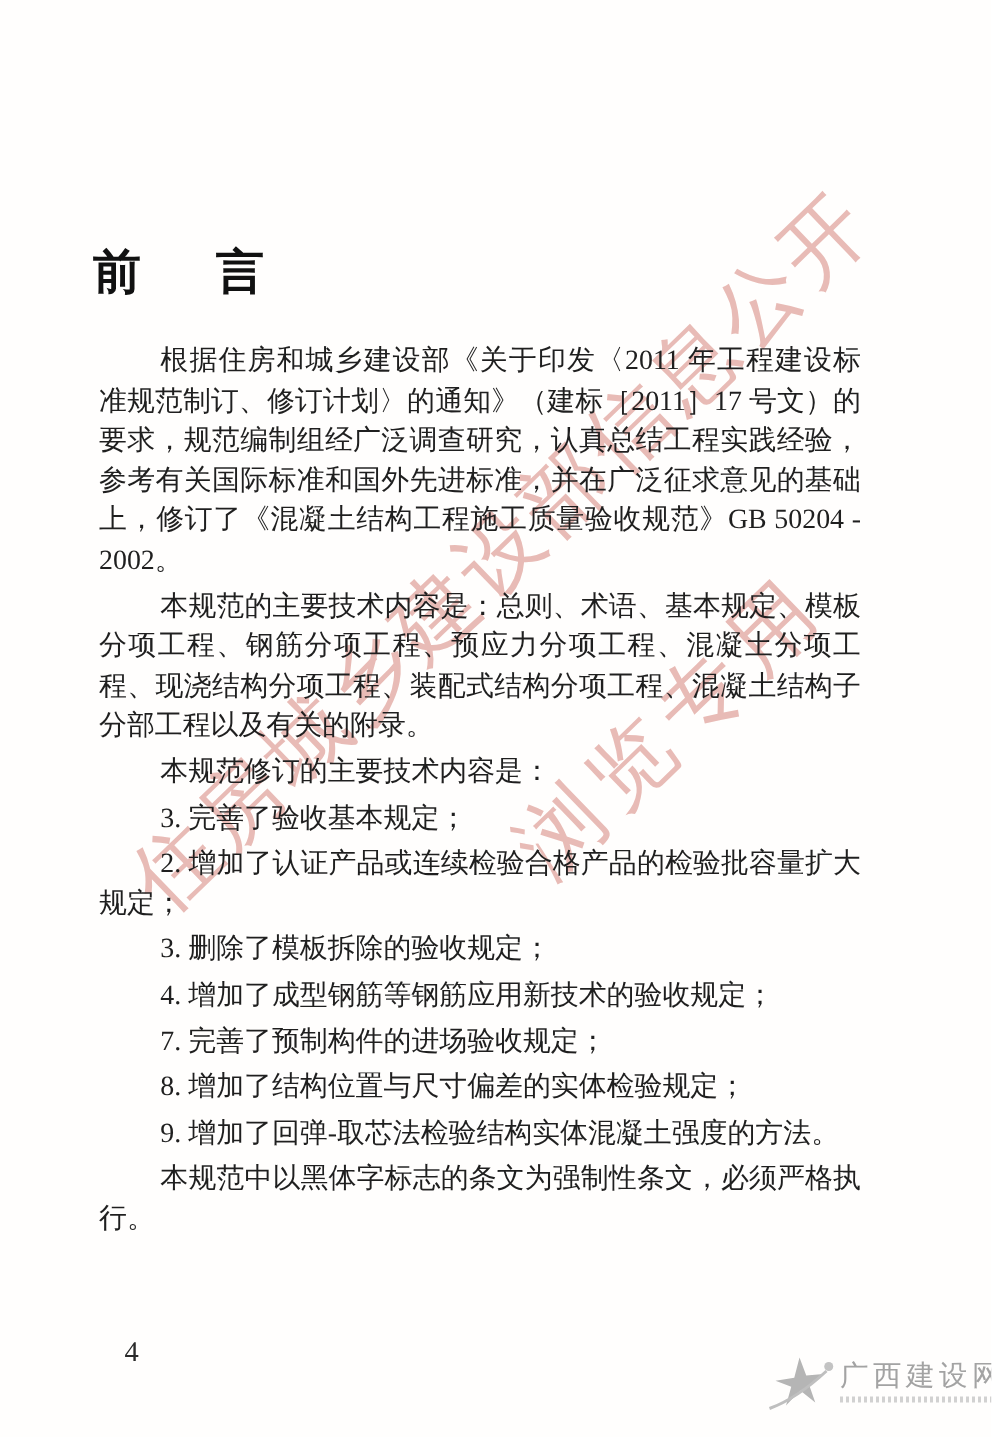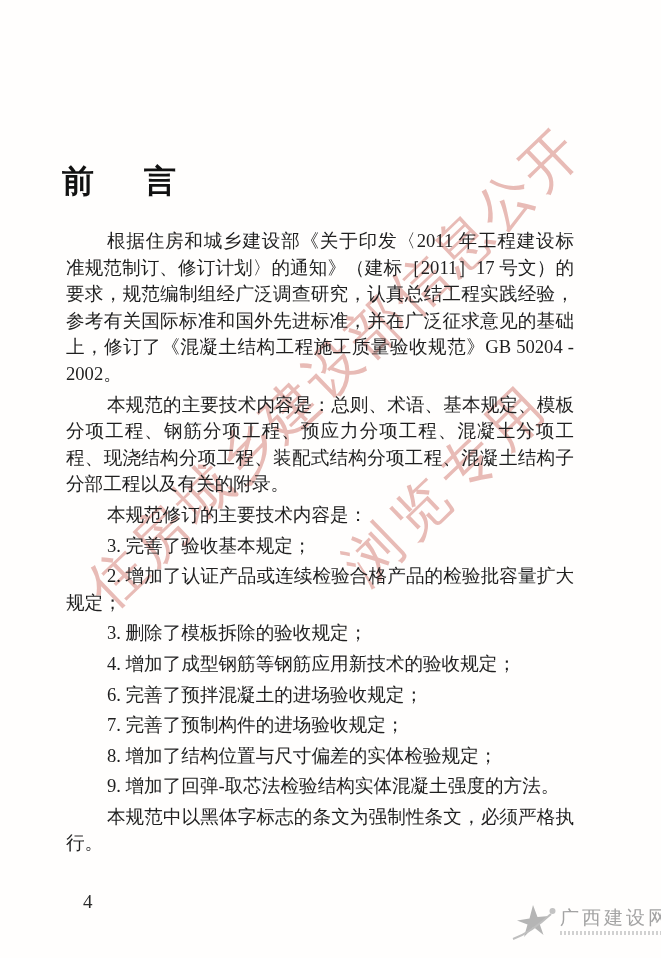--- a/index.html
+++ b/index.html
@@ -103,21 +103,20 @@
   <div class="content">
     <h1 class="title">前　言</h1>
     <div class="body">
         <p>根据住房和城乡建设部《关于印发〈2011 年工程建设标准规范制订、修订计划〉的通知》（建标［2011］17 号文）的要求，规范编制组经广泛调查研究，认真总结工程实践经验，参考有关国际标准和国外先进标准，并在广泛征求意见的基础上，修订了《混凝土结构工程施工质量验收规范》GB 50204 - 2002。</p>
         <p>本规范的主要技术内容是：总则、术语、基本规定、模板分项工程、钢筋分项工程、预应力分项工程、混凝土分项工程、现浇结构分项工程、装配式结构分项工程、混凝土结构子分部工程以及有关的附录。</p>
         <p>本规范修订的主要技术内容是：</p>
         <p>3. 完善了验收基本规定；</p>
         <p>2. 增加了认证产品或连续检验合格产品的检验批容量扩大规定；</p>
         <p>3. 删除了模板拆除的验收规定；</p>
         <p>4. 增加了成型钢筋等钢筋应用新技术的验收规定；</p>
-        <p>6. 完善了预拌混凝土的进场验收规定；</p>
         <p>7. 完善了预制构件的进场验收规定；</p>
         <p>8. 增加了结构位置与尺寸偏差的实体检验规定；</p>
         <p>9. 增加了回弹-取芯法检验结构实体混凝土强度的方法。</p>
         <p>本规范中以黑体字标志的条文为强制性条文，必须严格执行。</p>
       </div>
   </div>
 
   <div class="pagenum">4</div>
 
   <div class="logo">

